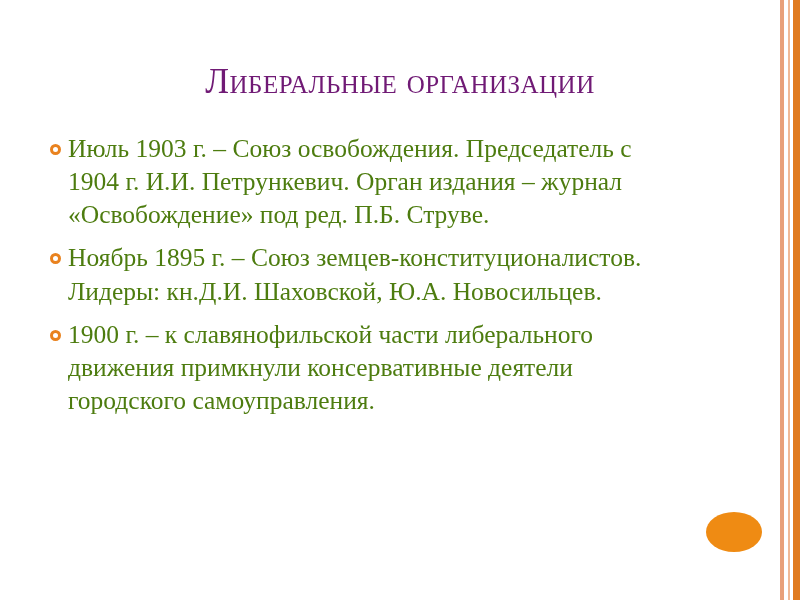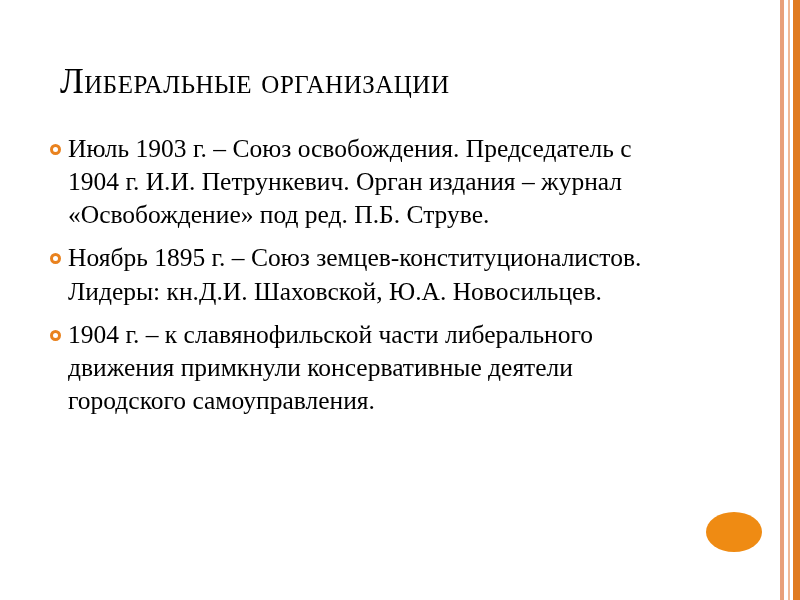--- a/index.html
+++ b/index.html
@@ -29,24 +29,25 @@
   .stripe-a { right: 16px; width: 4px;  background: #e8a07a; }
   .stripe-b { right: 10px; width: 2px;  background: #f0b996; }
   .stripe-c { right: 0px;  width: 7px;  background: #e07b20; }
   .stripe-d { right: 7px;  width: 2px;  background: #ffffff; }
 
   .title {
     position: absolute;
     left: 60px;
     top: 62px;
     width: 680px;
+    text-align: center;
     font-family: "Liberation Serif", serif;
     font-size: 35px;
     font-variant: small-caps;
-    color: #000000;
+    color: #701a75;
     letter-spacing: 0.5px;
     white-space: nowrap;
   }
 
   .content {
     position: absolute;
     left: 42px;
     top: 132px;
     width: 640px;
   }
@@ -69,21 +70,21 @@
     height: 11px;
     border-radius: 50%;
     border: 3px solid #e9821e;
     box-sizing: border-box;
   }
   .bullet-text {
     flex: 1 1 auto;
     font-family: "Liberation Serif", serif;
     font-size: 25.5px;
     line-height: 1.30;
-    color: #000000;
+    color: #4d7c0f;
   }
 
   .dot {
     position: absolute;
     right: 38px;
     bottom: 48px;
     width: 56px;
     height: 40px;
     border-radius: 50%;
     background: #ef8b13;
@@ -114,20 +115,20 @@
       <span class="bullet-mark">
           <span class="ring"></span>
         </span>
       <div class="bullet-text">Ноябрь 1895 г. – Союз земцев-конституционалистов. Лидеры: кн.Д.И. Шаховской, Ю.А. Новосильцев.</div>
     </div>
 
     <div class="bullet-row">
       <span class="bullet-mark">
           <span class="ring"></span>
         </span>
-      <div class="bullet-text">1904 г. – к славянофильской части либерального движения примкнули консервативные деятели городского самоуправления.</div>
+      <div class="bullet-text">1900 г. – к славянофильской части либерального движения примкнули консервативные деятели городского самоуправления.</div>
     </div>
 
   </div>
 
   <div class="dot"></div>
 
 </div>
 
 </body></html>

